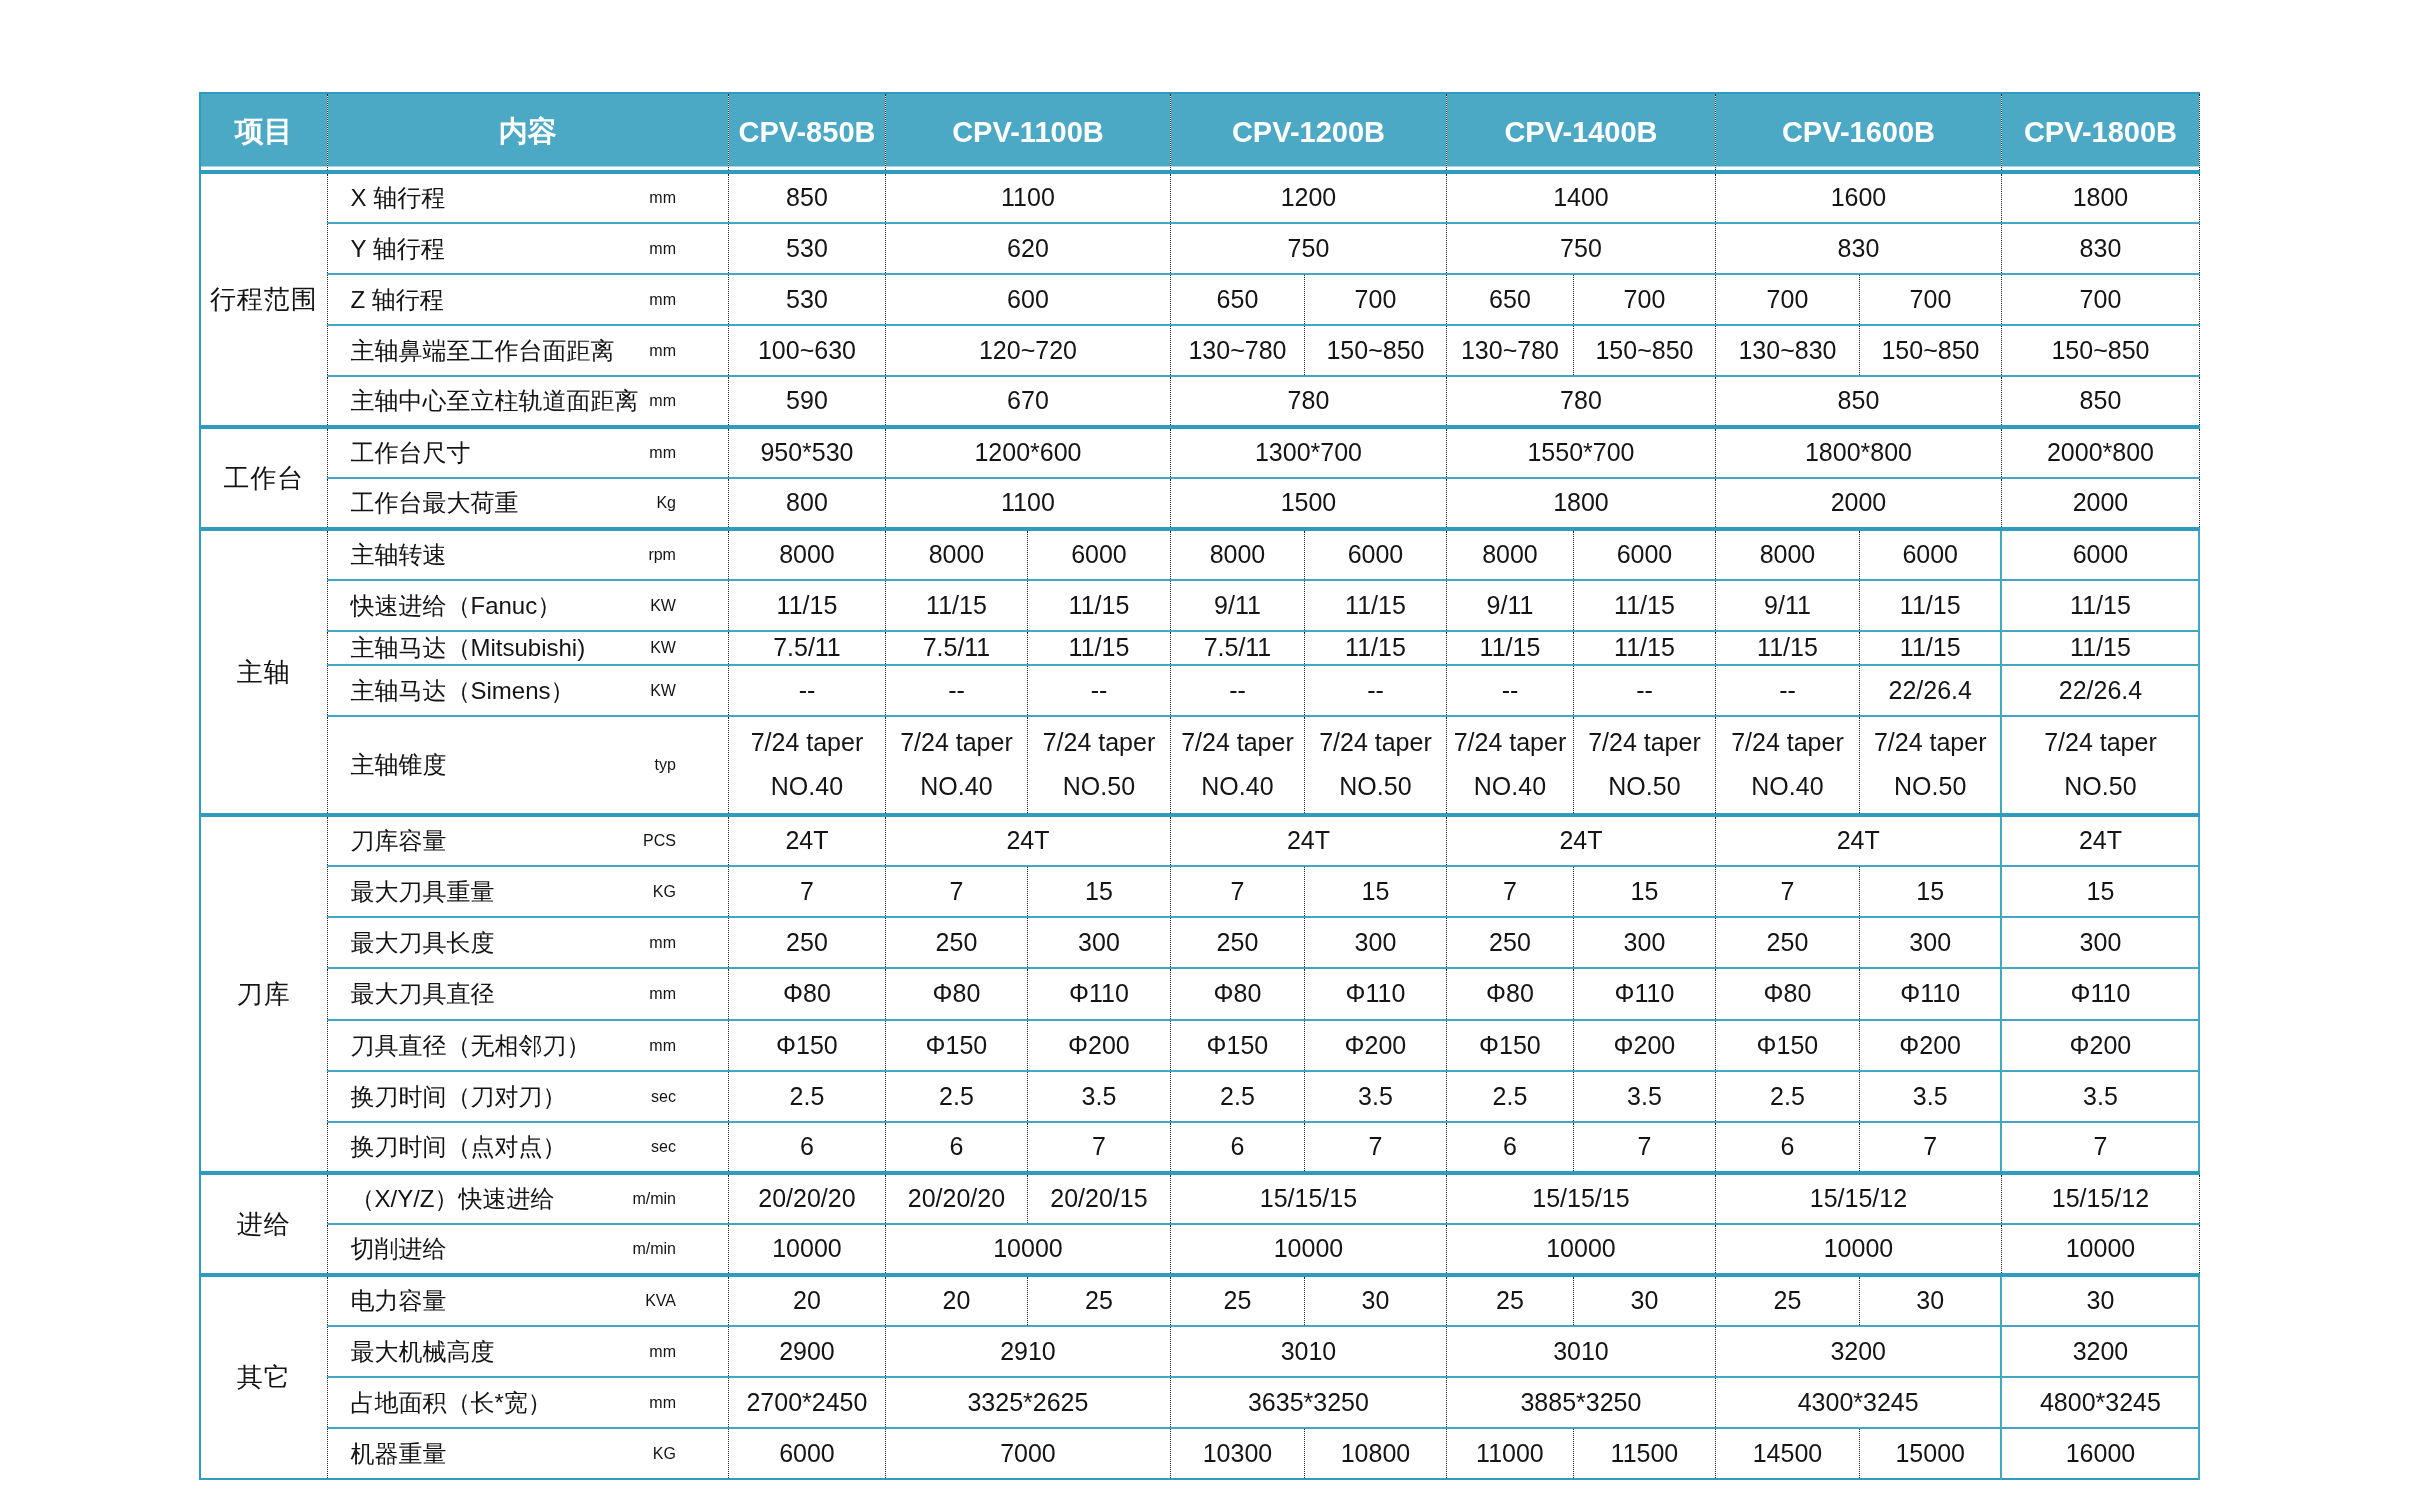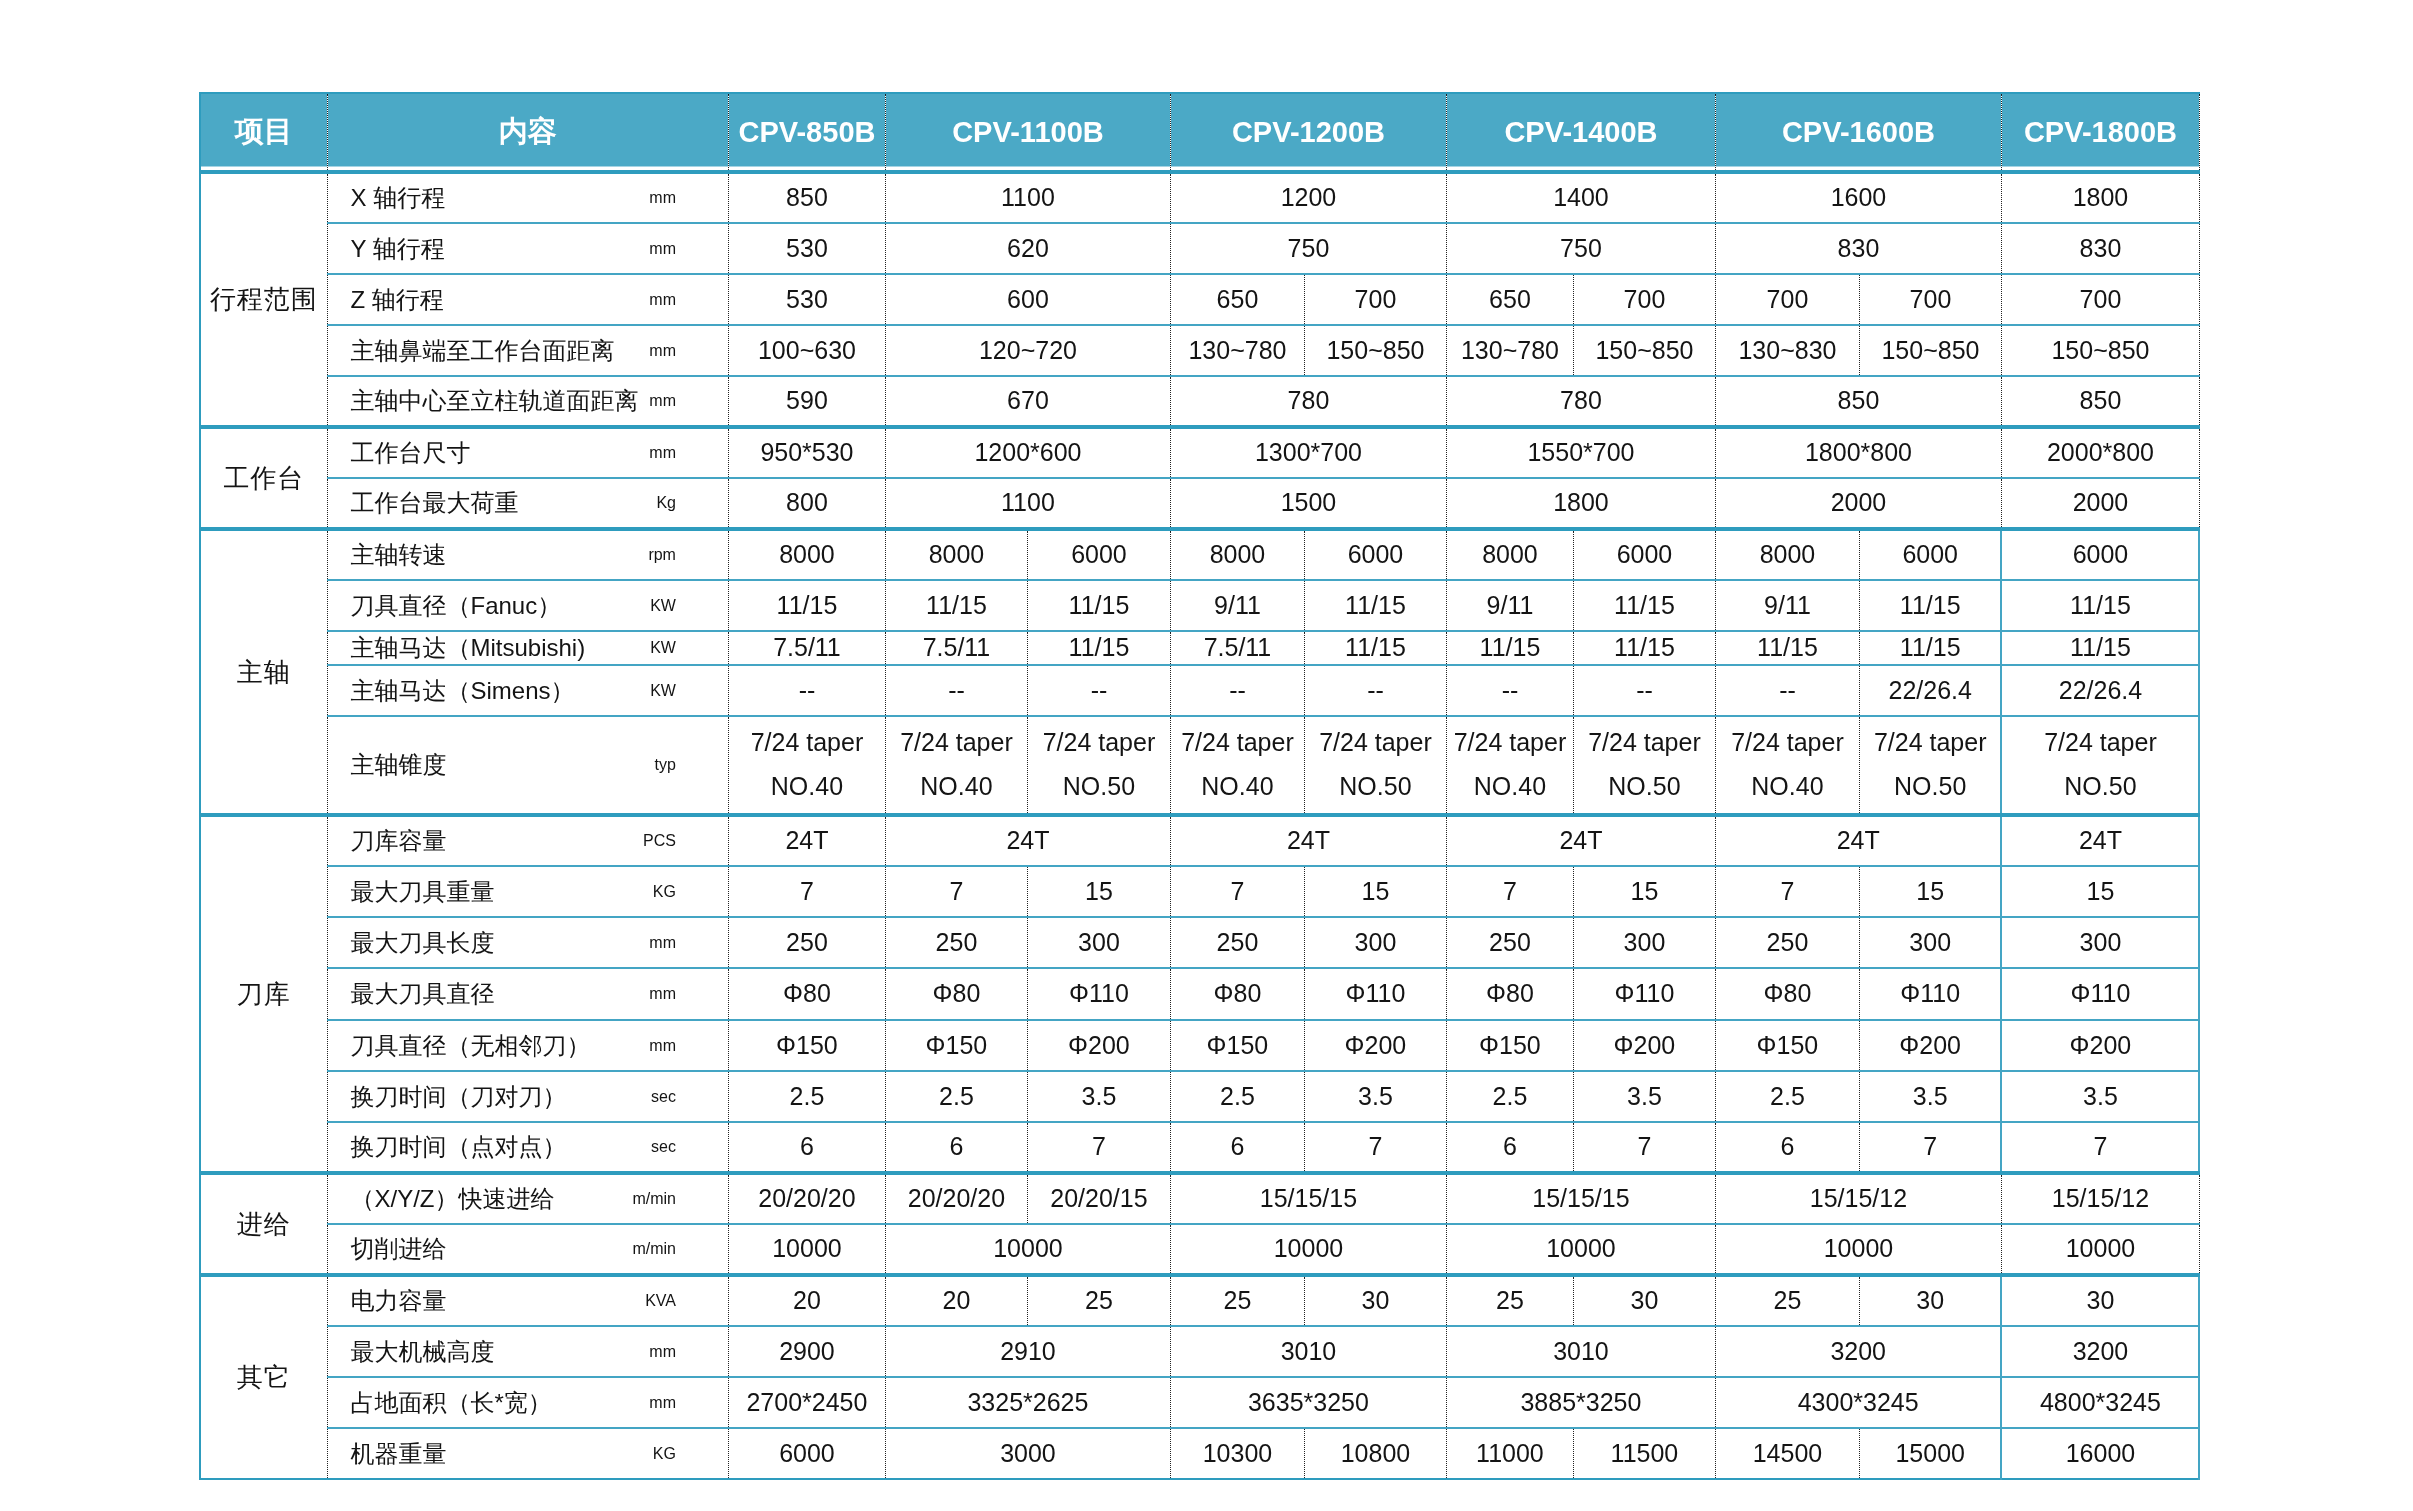--- a/index.html
+++ b/index.html
@@ -201,21 +201,21 @@
           <td class="vcell">6000</td>
           <td class="vcell">8000</td>
           <td class="vcell">6000</td>
           <td class="vcell">8000</td>
           <td class="vcell">6000</td>
           <td class="vcell sep">6000</td>
         </tr>
         <tr class="seprow" style="height: 51px;">
           <td class="ncell">
             <div class="nwrap">
-              <span class="nm">刀具直径（Fanuc）</span>
+              <span class="nm">快速进给（Fanuc）</span>
               <span class="un">KW</span>
             </div>
           </td>
           <td class="vcell">11/15</td>
           <td class="vcell">11/15</td>
           <td class="vcell">11/15</td>
           <td class="vcell">9/11</td>
           <td class="vcell">11/15</td>
           <td class="vcell">9/11</td>
           <td class="vcell">11/15</td>
@@ -488,21 +488,21 @@
           <td class="vcell sep">4800*3245</td>
         </tr>
         <tr class="seprow" style="height: 51px;">
           <td class="ncell">
             <div class="nwrap">
               <span class="nm">机器重量</span>
               <span class="un">KG</span>
             </div>
           </td>
           <td class="vcell">6000</td>
-          <td colspan="2" class="vcell">3000</td>
+          <td colspan="2" class="vcell">7000</td>
           <td class="vcell">10300</td>
           <td class="vcell">10800</td>
           <td class="vcell">11000</td>
           <td class="vcell">11500</td>
           <td class="vcell">14500</td>
           <td class="vcell">15000</td>
           <td class="vcell sep">16000</td>
         </tr>
       </tbody>
   </table>

